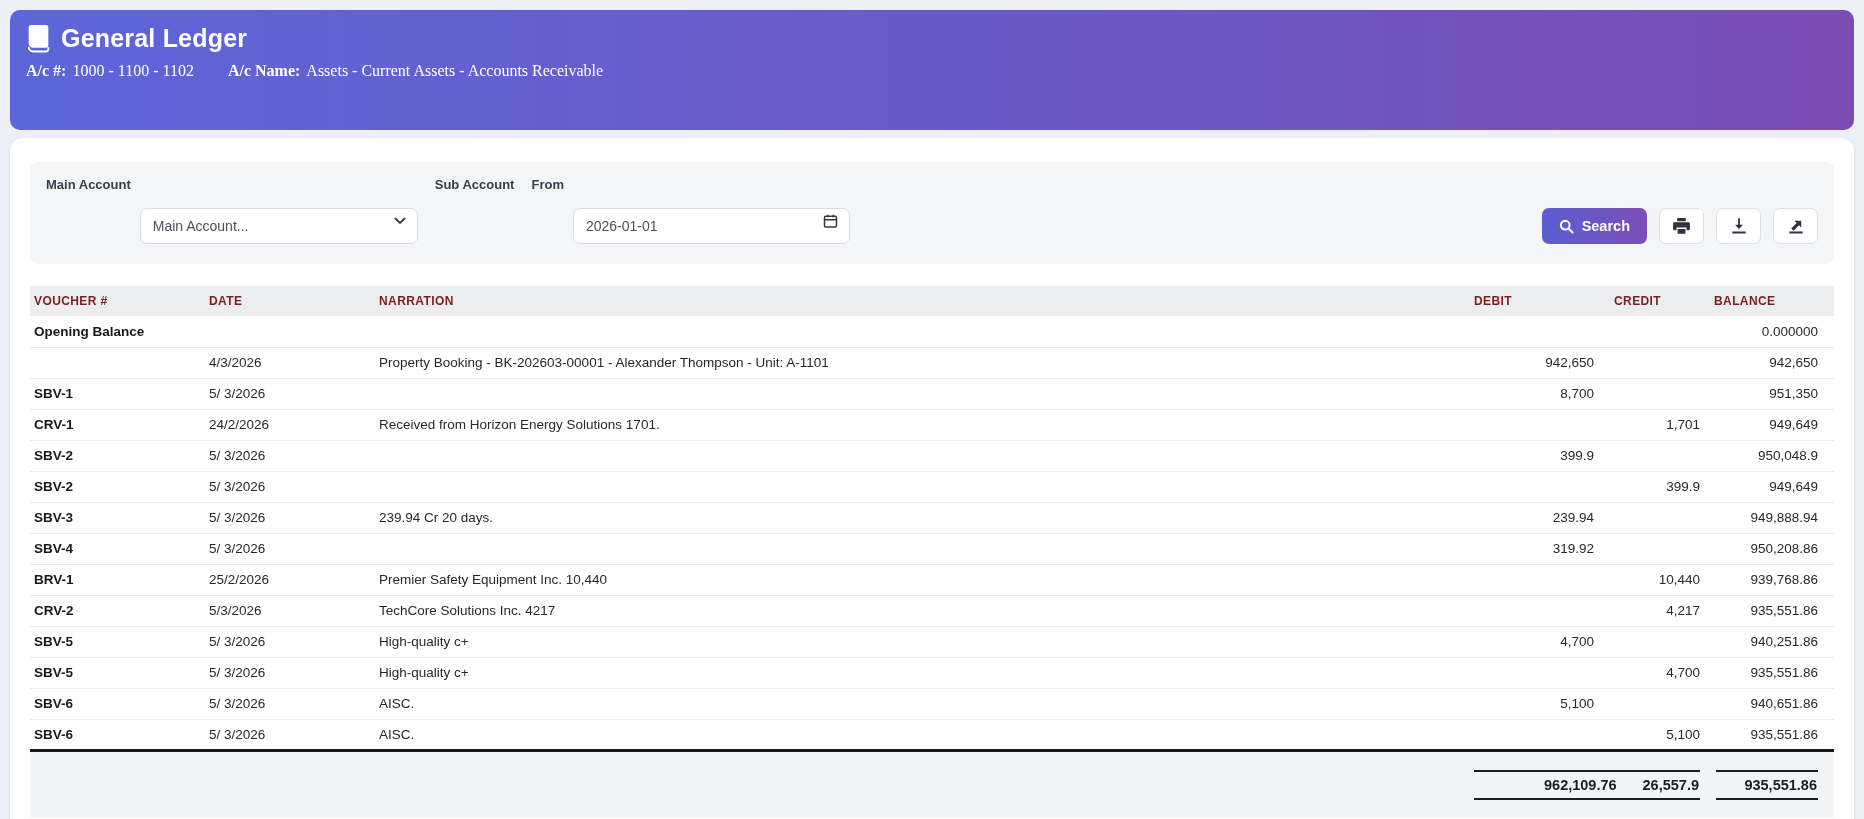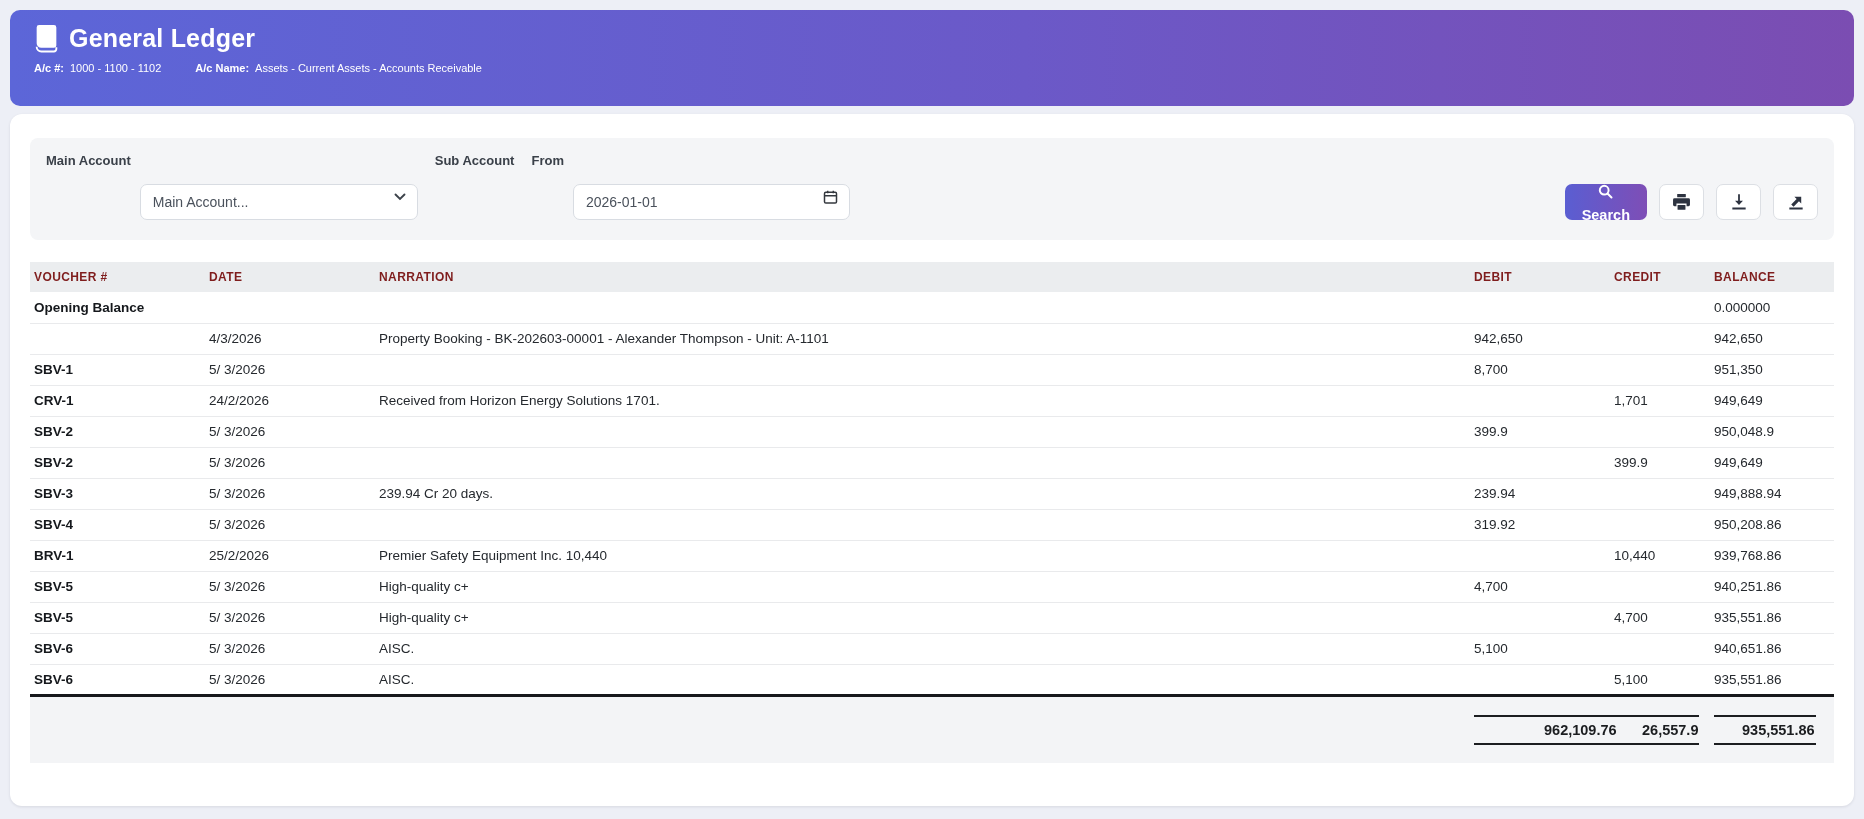--- a/index.html
+++ b/index.html
@@ -5,29 +5,29 @@
   * { box-sizing: border-box; margin: 0; padding: 0; }
   html, body { width: 1864px; height: 819px; overflow: hidden; }
   body {
     background: #edeff6;
     font-family: "Liberation Sans", sans-serif;
   }
 
   
   .banner {
     margin: 10px 10px 0 10px;
-    height: 96px;
+    height: 120px;
     border-radius: 10px;
     background: linear-gradient(90deg, #5c66d8 0%, #6b59c8 55%, #7b4db2 100%);
-    padding: 14px 24px 0 24px;
+    padding: 14px 24px 0 16px;
     color: #fff;
   }
   .banner-title-row { display: flex; align-items: center; gap: 10px; }
   .banner-title { font-size: 25px; font-weight: 700; letter-spacing: .2px; }
-  .banner-sub { margin-top: 9px; font-size: 11px; display: flex; gap: 6px; align-items: baseline; }
+  .banner-sub { margin-top: 9px; font-size: 16px; display: flex; gap: 6px; align-items: baseline; font-family: Liberation Serif, serif; }
   .banner-sub .lbl { font-weight: 700; }
   .banner-sub .gap { width: 22px; display: inline-block; }
 
   
   .card {
     margin: 8px 10px 0 10px;
     height: 692px;
     background: #fff;
     border-radius: 12px;
     box-shadow: 0 1px 3px rgba(16,24,40,.10);
@@ -83,21 +83,20 @@
     padding: 0 17px;
     border: none;
     border-radius: 7px;
     background: linear-gradient(90deg, #5a5ed2, #7e4eb6);
     color: #fff;
     font-family: "Liberation Sans", sans-serif;
     font-size: 14.5px;
     font-weight: 600;
     display: flex; align-items: center; gap: 8px;
     cursor: pointer;
-    flex-direction: column;
   }
   .icon-btn {
     width: 45px; height: 36px;
     background: #fff;
     border: 1px solid #dcdfe4;
     border-radius: 7px;
     display: flex; align-items: center; justify-content: center;
     cursor: pointer;
   }
 
@@ -118,21 +117,21 @@
   tbody td {
     height: 31px;
     border-bottom: 1px solid #e9eaec;
     font-size: 13.5px;
     color: #25292e;
     padding: 0 4px;
     white-space: nowrap;
     overflow: hidden;
   }
   .c-voucher { font-weight: 700; color: #15181c; }
-  .c-num { }
+  .c-num { text-align: right; }
   th.c-debit,   td.c-debit   { padding-right: 16px; }
   th.c-credit,  td.c-credit  { padding-right: 10px; }
   th.c-balance, td.c-balance { padding-right: 16px; }
   tfoot td {
     background: #f3f4f6;
     border-top: 3px solid #17181b;
     height: 68px;
     padding: 0 4px;
   }
   tfoot td.c-debit   { padding-right: 16px; }
@@ -338,20 +337,28 @@
   </tr>
           <tr>
     <td class="c-voucher">BRV-1</td>
     <td class="c-date">25/2/2026</td>
     <td class="c-narration">Premier Safety Equipment Inc. 10,440</td>
     <td class="c-num c-debit"></td>
     <td class="c-num c-credit">10,440</td>
     <td class="c-num c-balance">939,768.86</td>
   </tr>
           <tr>
+    <td class="c-voucher">CRV-2</td>
+    <td class="c-date">5/3/2026</td>
+    <td class="c-narration">TechCore Solutions Inc. 4217</td>
+    <td class="c-num c-debit"></td>
+    <td class="c-num c-credit">4,217</td>
+    <td class="c-num c-balance">935,551.86</td>
+  </tr>
+          <tr>
     <td class="c-voucher">SBV-5</td>
     <td class="c-date">5/ 3/2026</td>
     <td class="c-narration">High-quality c+</td>
     <td class="c-num c-debit">4,700</td>
     <td class="c-num c-credit"></td>
     <td class="c-num c-balance">940,251.86</td>
   </tr>
           <tr>
     <td class="c-voucher">SBV-5</td>
     <td class="c-date">5/ 3/2026</td>

